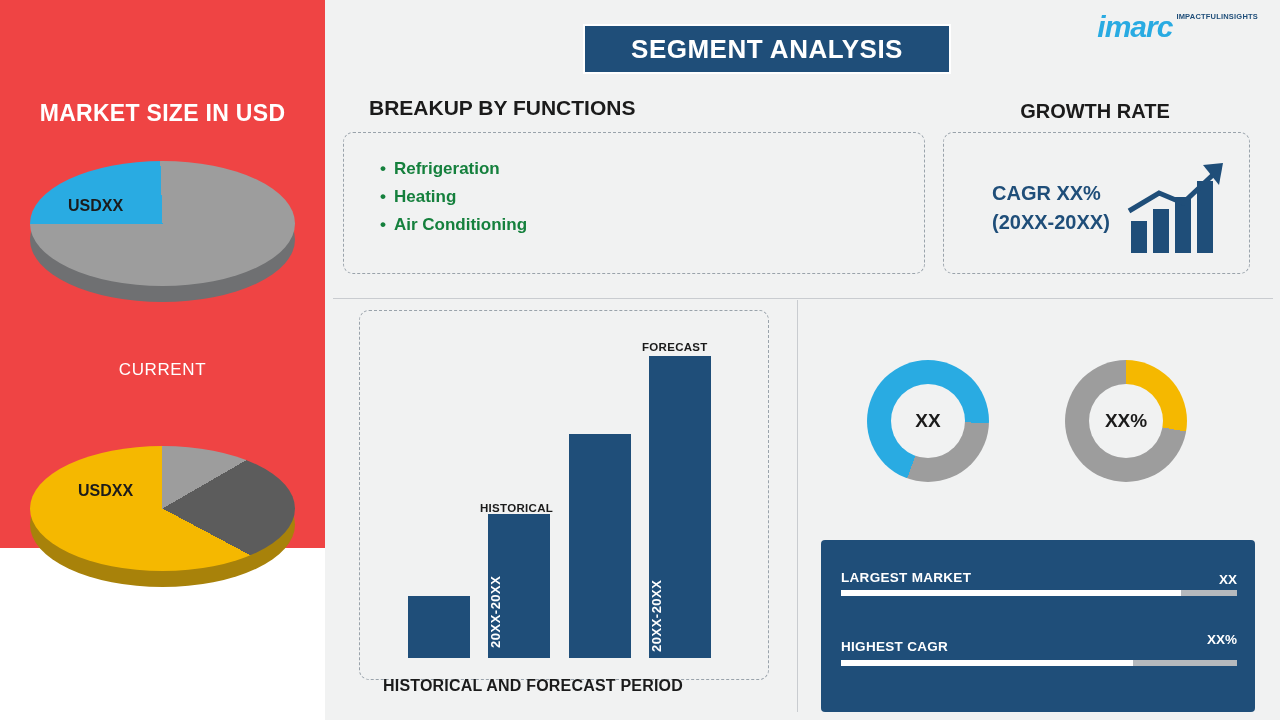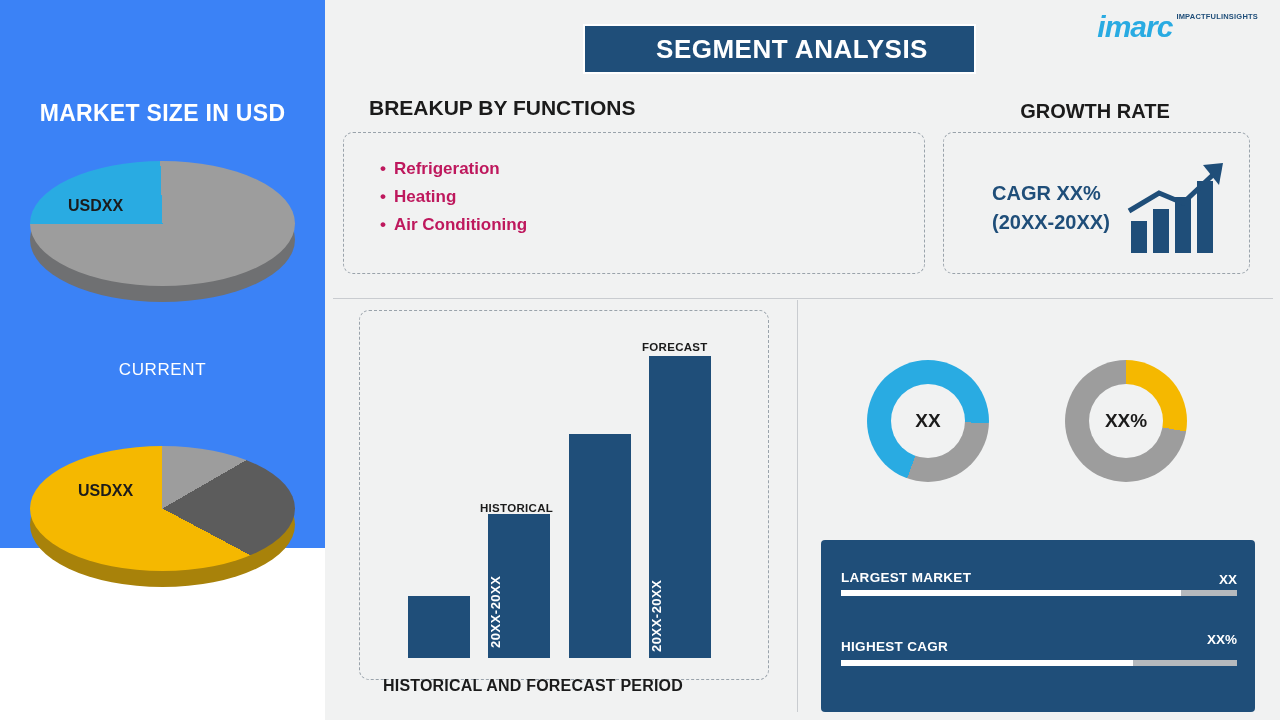--- a/index.html
+++ b/index.html
@@ -6,21 +6,21 @@
   body{
     width:1280px;height:720px;overflow:hidden;
     font-family:"Liberation Sans", sans-serif;
     background:#ffffff;
   }
   .page{position:relative;width:1280px;height:720px;}
 
   
   .left-panel{
     position:absolute;left:0;top:0;width:325px;height:548px;
-    background:#3b82f6;
+    background:#ef4444;
   }
   .left-title{
     position:absolute;top:100px;left:0;width:325px;text-align:center;
     color:#ffffff;font-size:23px;font-weight:bold;letter-spacing:.3px;
   }
   .pie-label{
     position:absolute;width:325px;text-align:center;color:#ffffff;
     font-size:17px;letter-spacing:.6px;
   }
 
@@ -31,21 +31,21 @@
 
   
   .right{
     position:absolute;left:325px;top:0;width:955px;height:720px;
     background:#f1f2f2;
   }
   .banner{
     position:absolute;left:258px;top:24px;width:364px;height:46px;
     background:#1f4e79;border:2px solid #ffffff;
     display:flex;align-items:center;justify-content:center;
-    color:#ffffff;font-size:26px;font-weight:bold;letter-spacing:.5px;padding-left:25px;
+    color:#ffffff;font-size:26px;font-weight:bold;letter-spacing:.5px;
   }
   .logo{
     position:absolute;right:22px;top:12px;display:flex;align-items:flex-start;
   }
   .logo-i{
     color:#29abe2;font-size:30px;font-weight:bold;font-style:italic;
     letter-spacing:-1px;line-height:1;
   }
   .logo-text{
     display:flex;justify-content:center;
@@ -53,21 +53,21 @@
     line-height:1.25;letter-spacing:.2px;
   }
   .sect-title{
     position:absolute;color:#1b1b1b;font-weight:bold;
   }
   .dashbox{
     position:absolute;border:1.5px dashed #9aa3ab;border-radius:10px;
     background:#f1f2f2;
   }
   .bullets{
-    position:absolute;left:36px;top:22px;color:#be185d;
+    position:absolute;left:36px;top:22px;color:#15803d;
     font-size:17px;font-weight:bold;line-height:1.65;
   }
   .bullets div:before{content:"\2022";margin-right:8px;}
 
   .cagr-text{
     position:absolute;left:48px;top:46px;color:#1f4e79;
     font-size:20px;font-weight:bold;line-height:1.45;
   }
 
   

